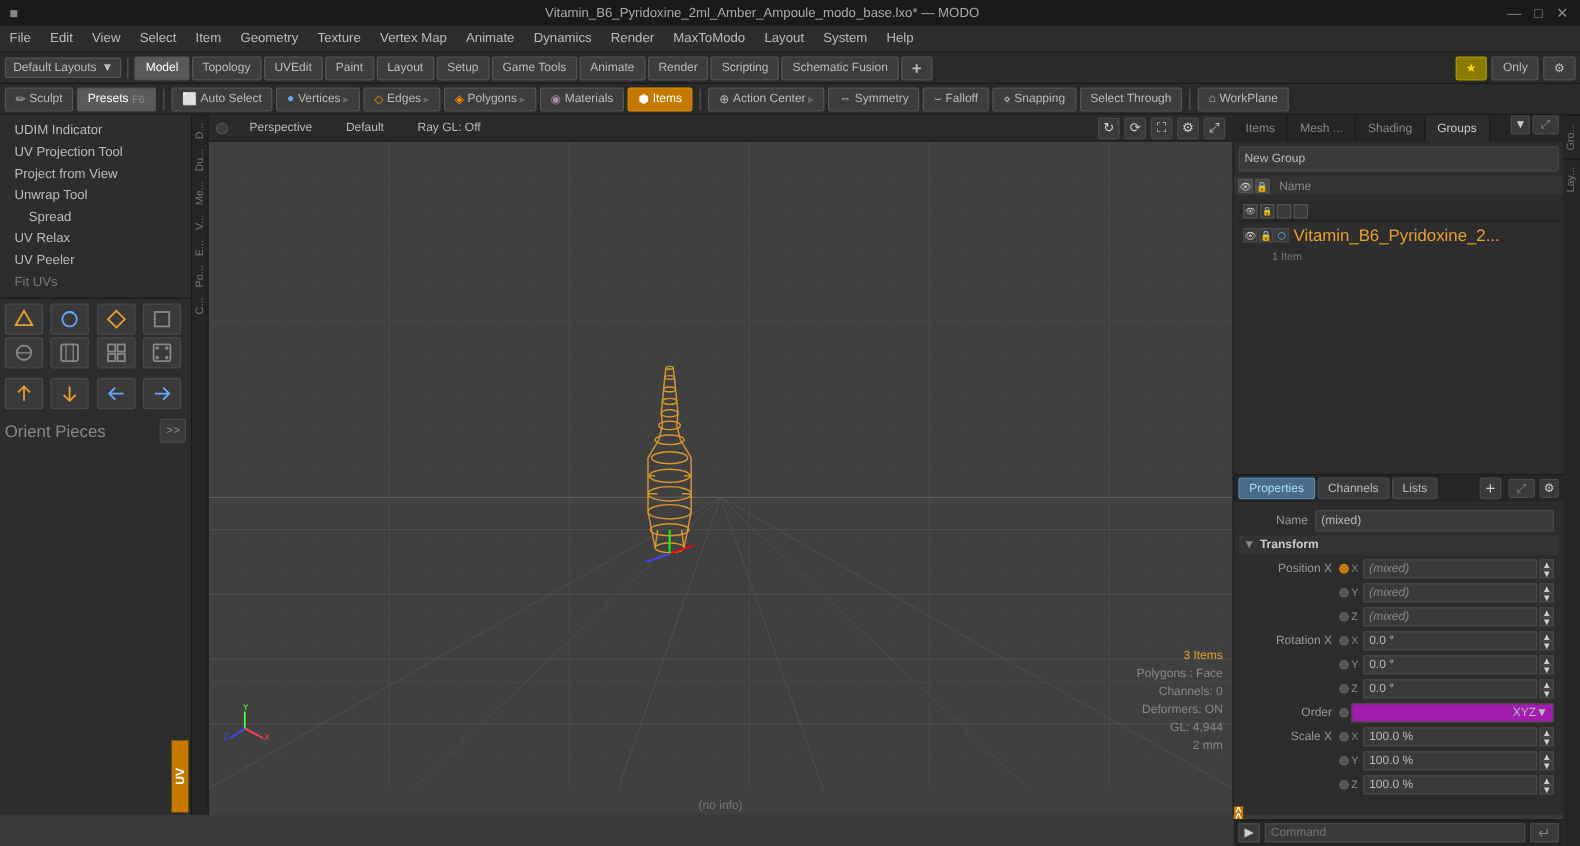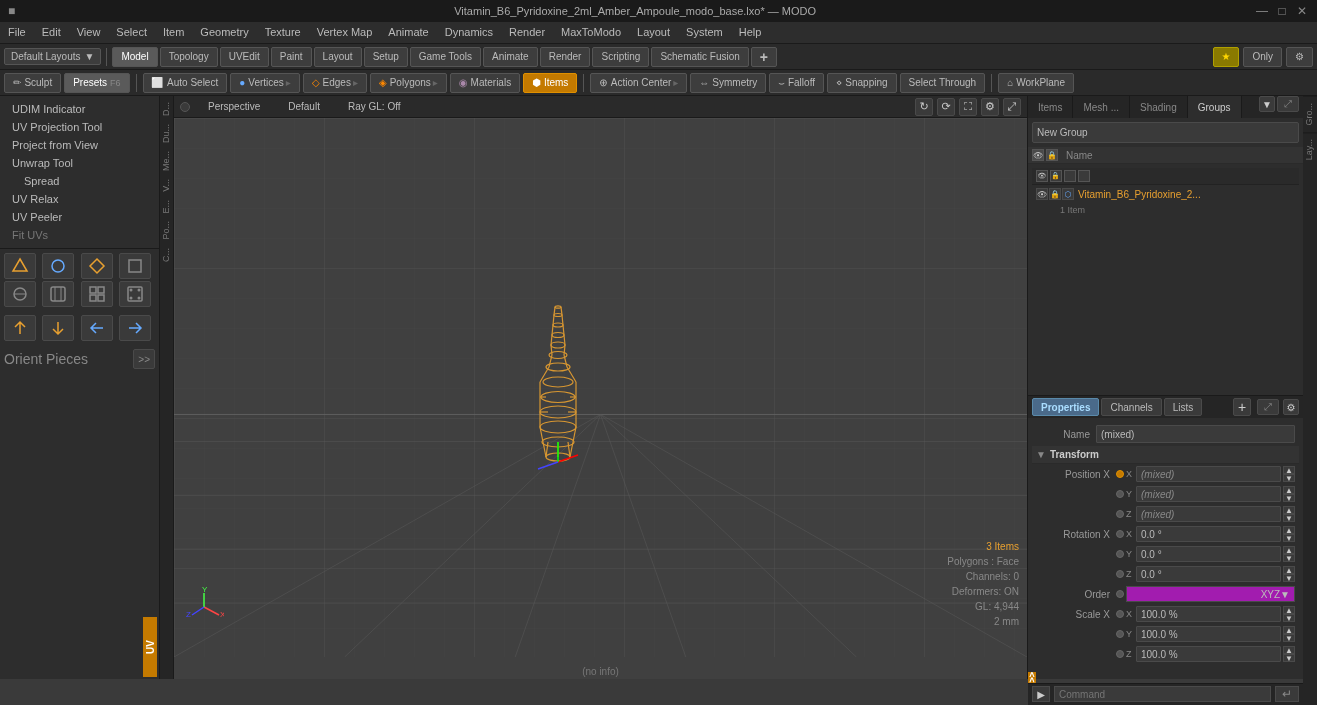--- a/index.html
+++ b/index.html
@@ -71,26 +71,26 @@
     .new-group-btn { width: calc(100% - 8px); margin: 4px; background: #3a3a3a; border: 1px solid #4a4a4a; color: #bbb; padding: 4px; font-size: 10px; cursor: pointer; text-align: left; border-radius: 2px; }
     
     .items-columns { display: grid; grid-template-columns: 30px 1fr; align-items: center; padding: 2px 4px; background: #333; border-bottom: 1px solid #2a2a2a; }
     .col-icons { display: flex; gap: 2px; }
     .col-icon { width: 12px; height: 12px; background: #4a4a4a; border: 1px solid #555; cursor: pointer; }
     .col-name { color: #888; font-size: 10px; padding-left: 4px; }
     
     .item-row { display: flex; align-items: center; padding: 3px 4px; cursor: pointer; }
     .item-row .item-icons { display: flex; gap: 1px; }
     .item-row .item-icon { width: 12px; height: 12px; background: #3a3a3a; border: 1px solid #4a4a4a; display: flex; align-items: center; justify-content: center; font-size: 8px; }
-    .item-row .item-name { color: #e8a030; font-size: 10px; margin-left: 4px; }
+    .item-row .item-name { color: #e8a030; font-size: 14px; margin-left: 4px; }
     
     #right-bottom { flex: 1; display: flex; flex-direction: column; overflow: hidden; }
     .props-tabs { display: flex; background: #252525; height: 22px; align-items: center; padding: 0 4px; gap: 2px; }
     .props-tab { padding: 2px 8px; height: 18px; background: #3a3a3a; border: 1px solid #4a4a4a; color: #bbb; font-size: 10px; cursor: pointer; display: flex; align-items: center; border-radius: 2px; }
-    .props-tab.active { background: #4a6a8a; color: #adf; border-color: #5a8aaa; font-weight: bold; }
+    .props-tab.active { background: #4a6a8a; color: #adf; border-color: #5a8aaa; }
     .props-tab-plus { width: 18px; height: 18px; background: #3a3a3a; border: 1px solid #4a4a4a; cursor: pointer; display: flex; align-items: center; justify-content: center; font-size: 14px; border-radius: 2px; margin-left: auto; }
     
     #properties-panel { flex: 1; overflow-y: auto; padding: 4px; }
     .prop-section { margin-bottom: 4px; }
     .prop-section-header { display: flex; align-items: center; padding: 3px 4px; cursor: pointer; background: #333; border-bottom: 1px solid #2a2a2a; }
     .prop-section-header .arrow { color: #888; font-size: 10px; margin-right: 4px; }
     .prop-section-header .section-name { color: #ccc; font-size: 10px; font-weight: bold; }
     
     .prop-row { display: grid; grid-template-columns: 80px 1fr; align-items: center; padding: 2px 4px; min-height: 20px; }
     .prop-label { color: #999; font-size: 10px; text-align: right; padding-right: 6px; }

